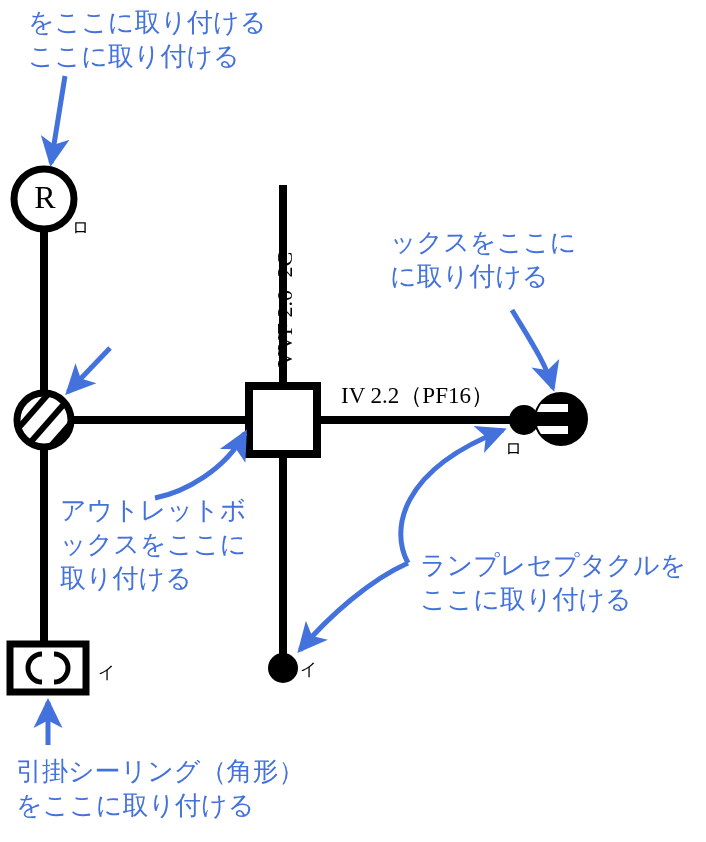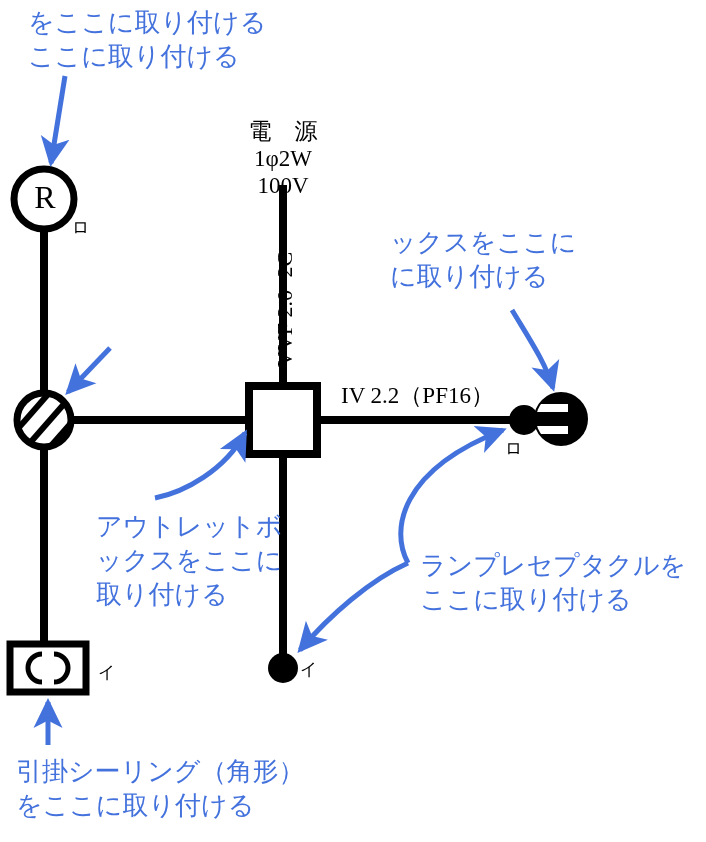--- a/index.html
+++ b/index.html
@@ -86,41 +86,38 @@
 
     <path d="M 512 310 C 530 340 545 362 553 388" fill="none" stroke="#4472dd" stroke-width="5" marker-end="url(#ah)"></path>
 
     <path d="M 408 563 C 390 530 400 470 503 430" fill="none" stroke="#4472dd" stroke-width="5" marker-end="url(#ah)"></path>
 
     <path d="M 408 563 C 370 580 330 615 300 650" fill="none" stroke="#4472dd" stroke-width="5" marker-end="url(#ah)"></path>
 
     <line x1="48" y1="745" x2="48" y2="702" stroke="#4472dd" stroke-width="5" marker-end="url(#ah)"></line>
   </svg>
 
-  <div class="serif" style="left:233px;top:118px;width:100px;">電　源
-1φ2W
-100V</div>
 
   <div class="vlabel" style="left:272px;top:367px;">VVF 2.0−2C</div>
 
   <div class="serif" style="left:341px;top:382px;width:170px;text-align:left;">IV 2.2（PF16）</div>
 
   <div class="symtext" style="position:absolute;left:29px;top:181px;width:32px;text-align:center;
               font-size:32px;color:#000;line-height:1;">R</div>
 
   <div class="kana" style="left:72px;top:219px;">ロ</div>
   <div class="kana" style="left:98px;top:664px;">イ</div>
   <div class="kana" style="left:300px;top:661px;">イ</div>
   <div class="kana" style="left:505px;top:440px;">ロ</div>
 
   <div class="anno" style="left:28px;top:6px;width:350px;">をここに取り付ける
 ここに取り付ける</div>
 
 
-  <div class="anno" style="left:60px;top:510px;width:215px;margin-left:36px;">アウトレットボ
+  <div class="anno" style="left:60px;top:494px;width:215px;">アウトレットボ
 ックスをここに
 取り付ける</div>
 
   <div class="anno" style="left:390px;top:226px;width:260px;">ックスをここに
 に取り付ける</div>
 
   <div class="anno" style="left:420px;top:549px;width:275px;">ランプレセプタクルを
 ここに取り付ける</div>
 
   <div class="anno" style="left:16px;top:755px;width:340px;">引掛シーリング（角形）

